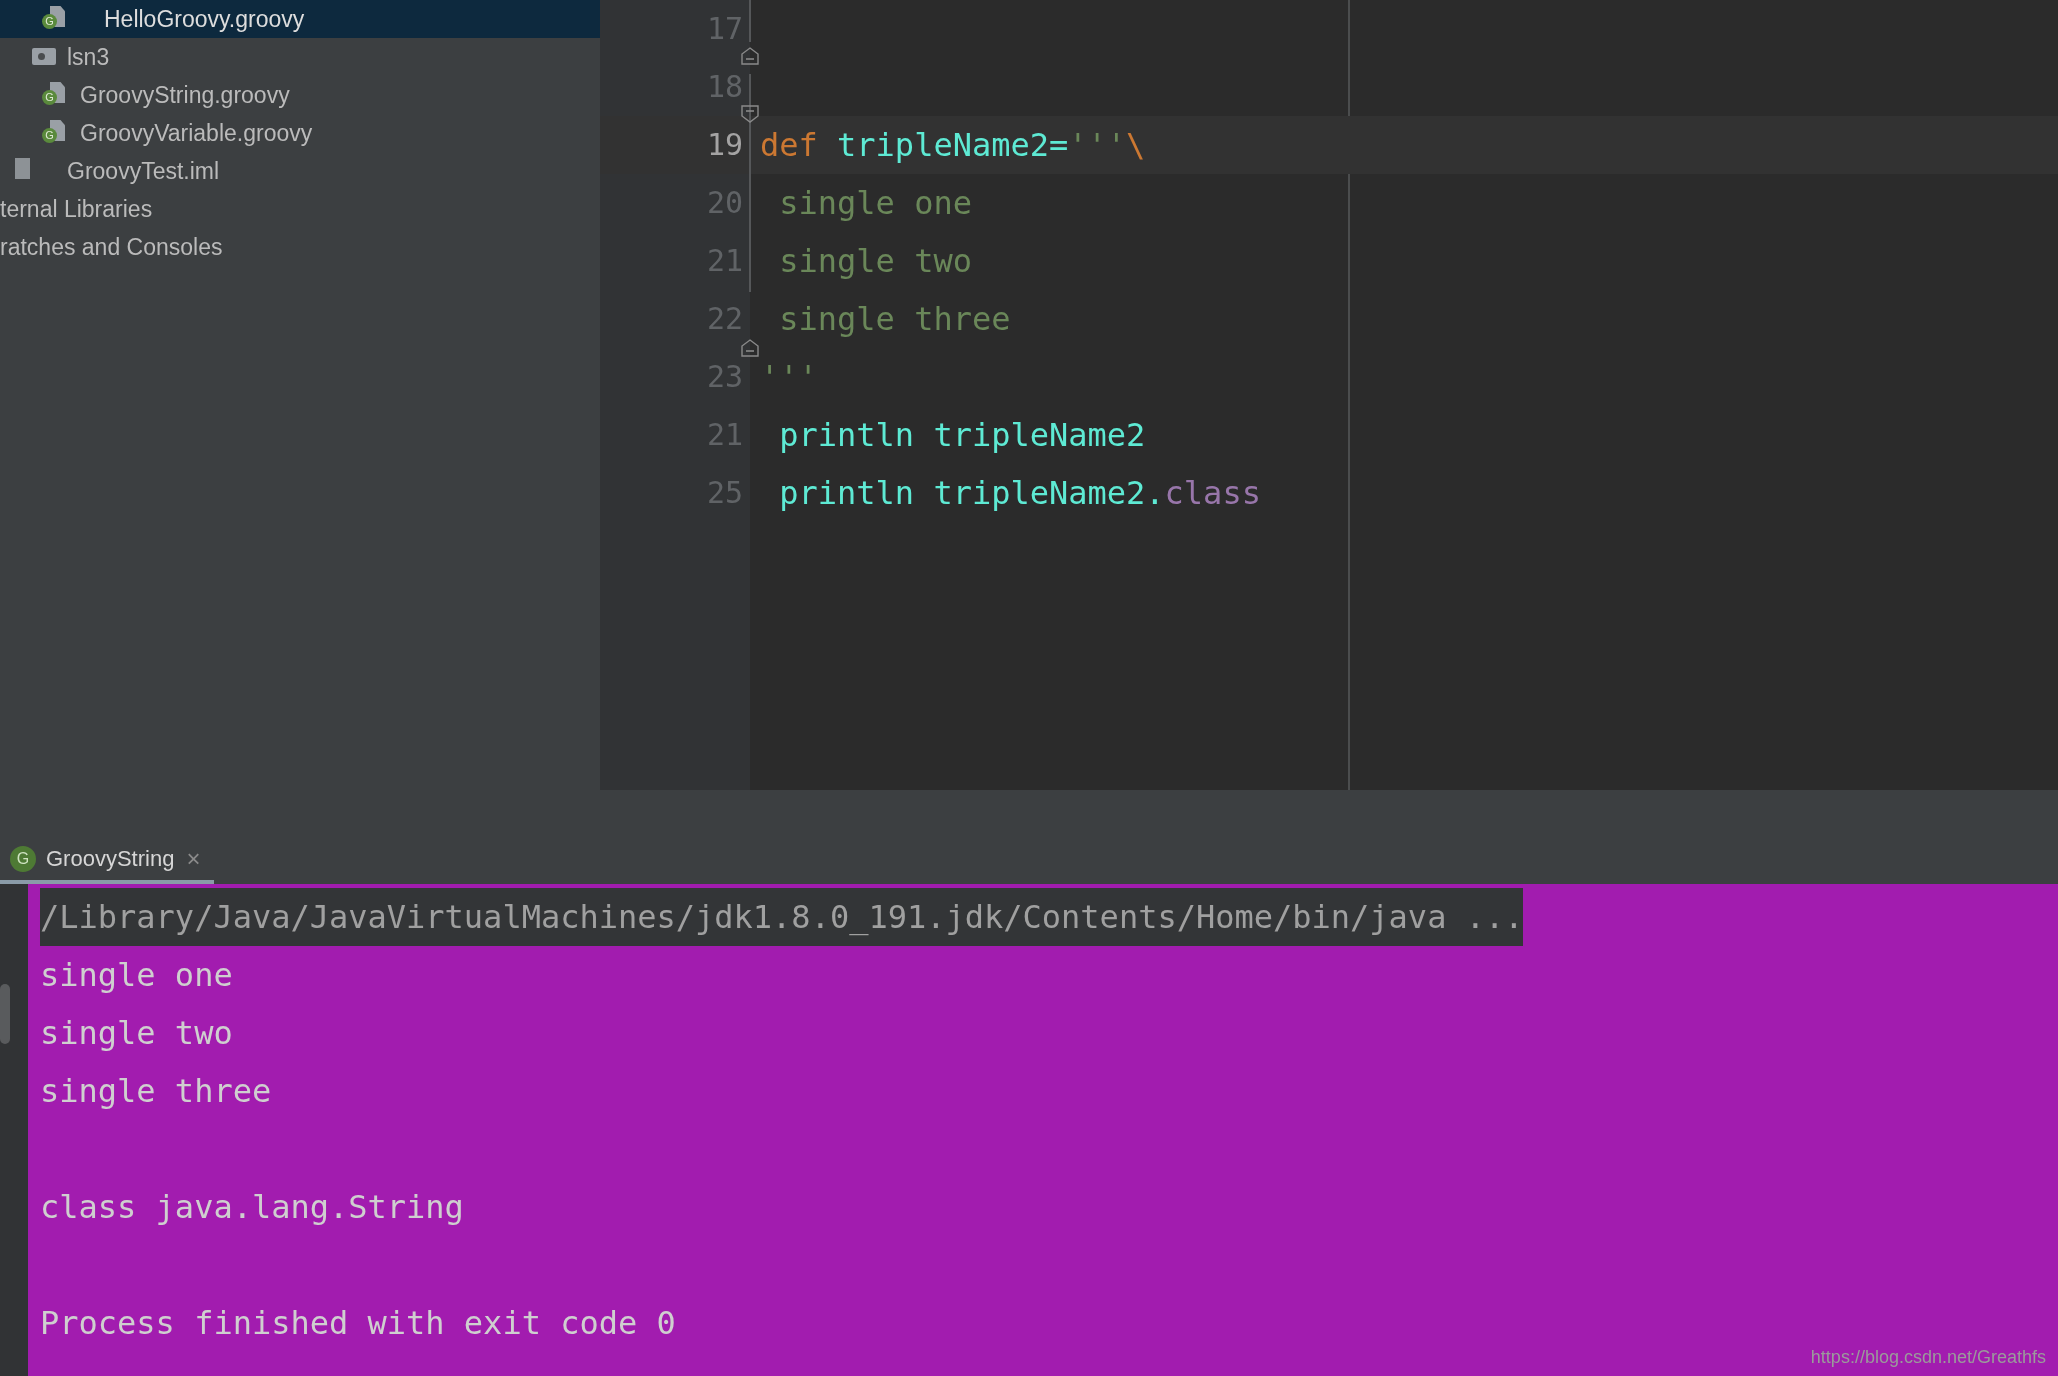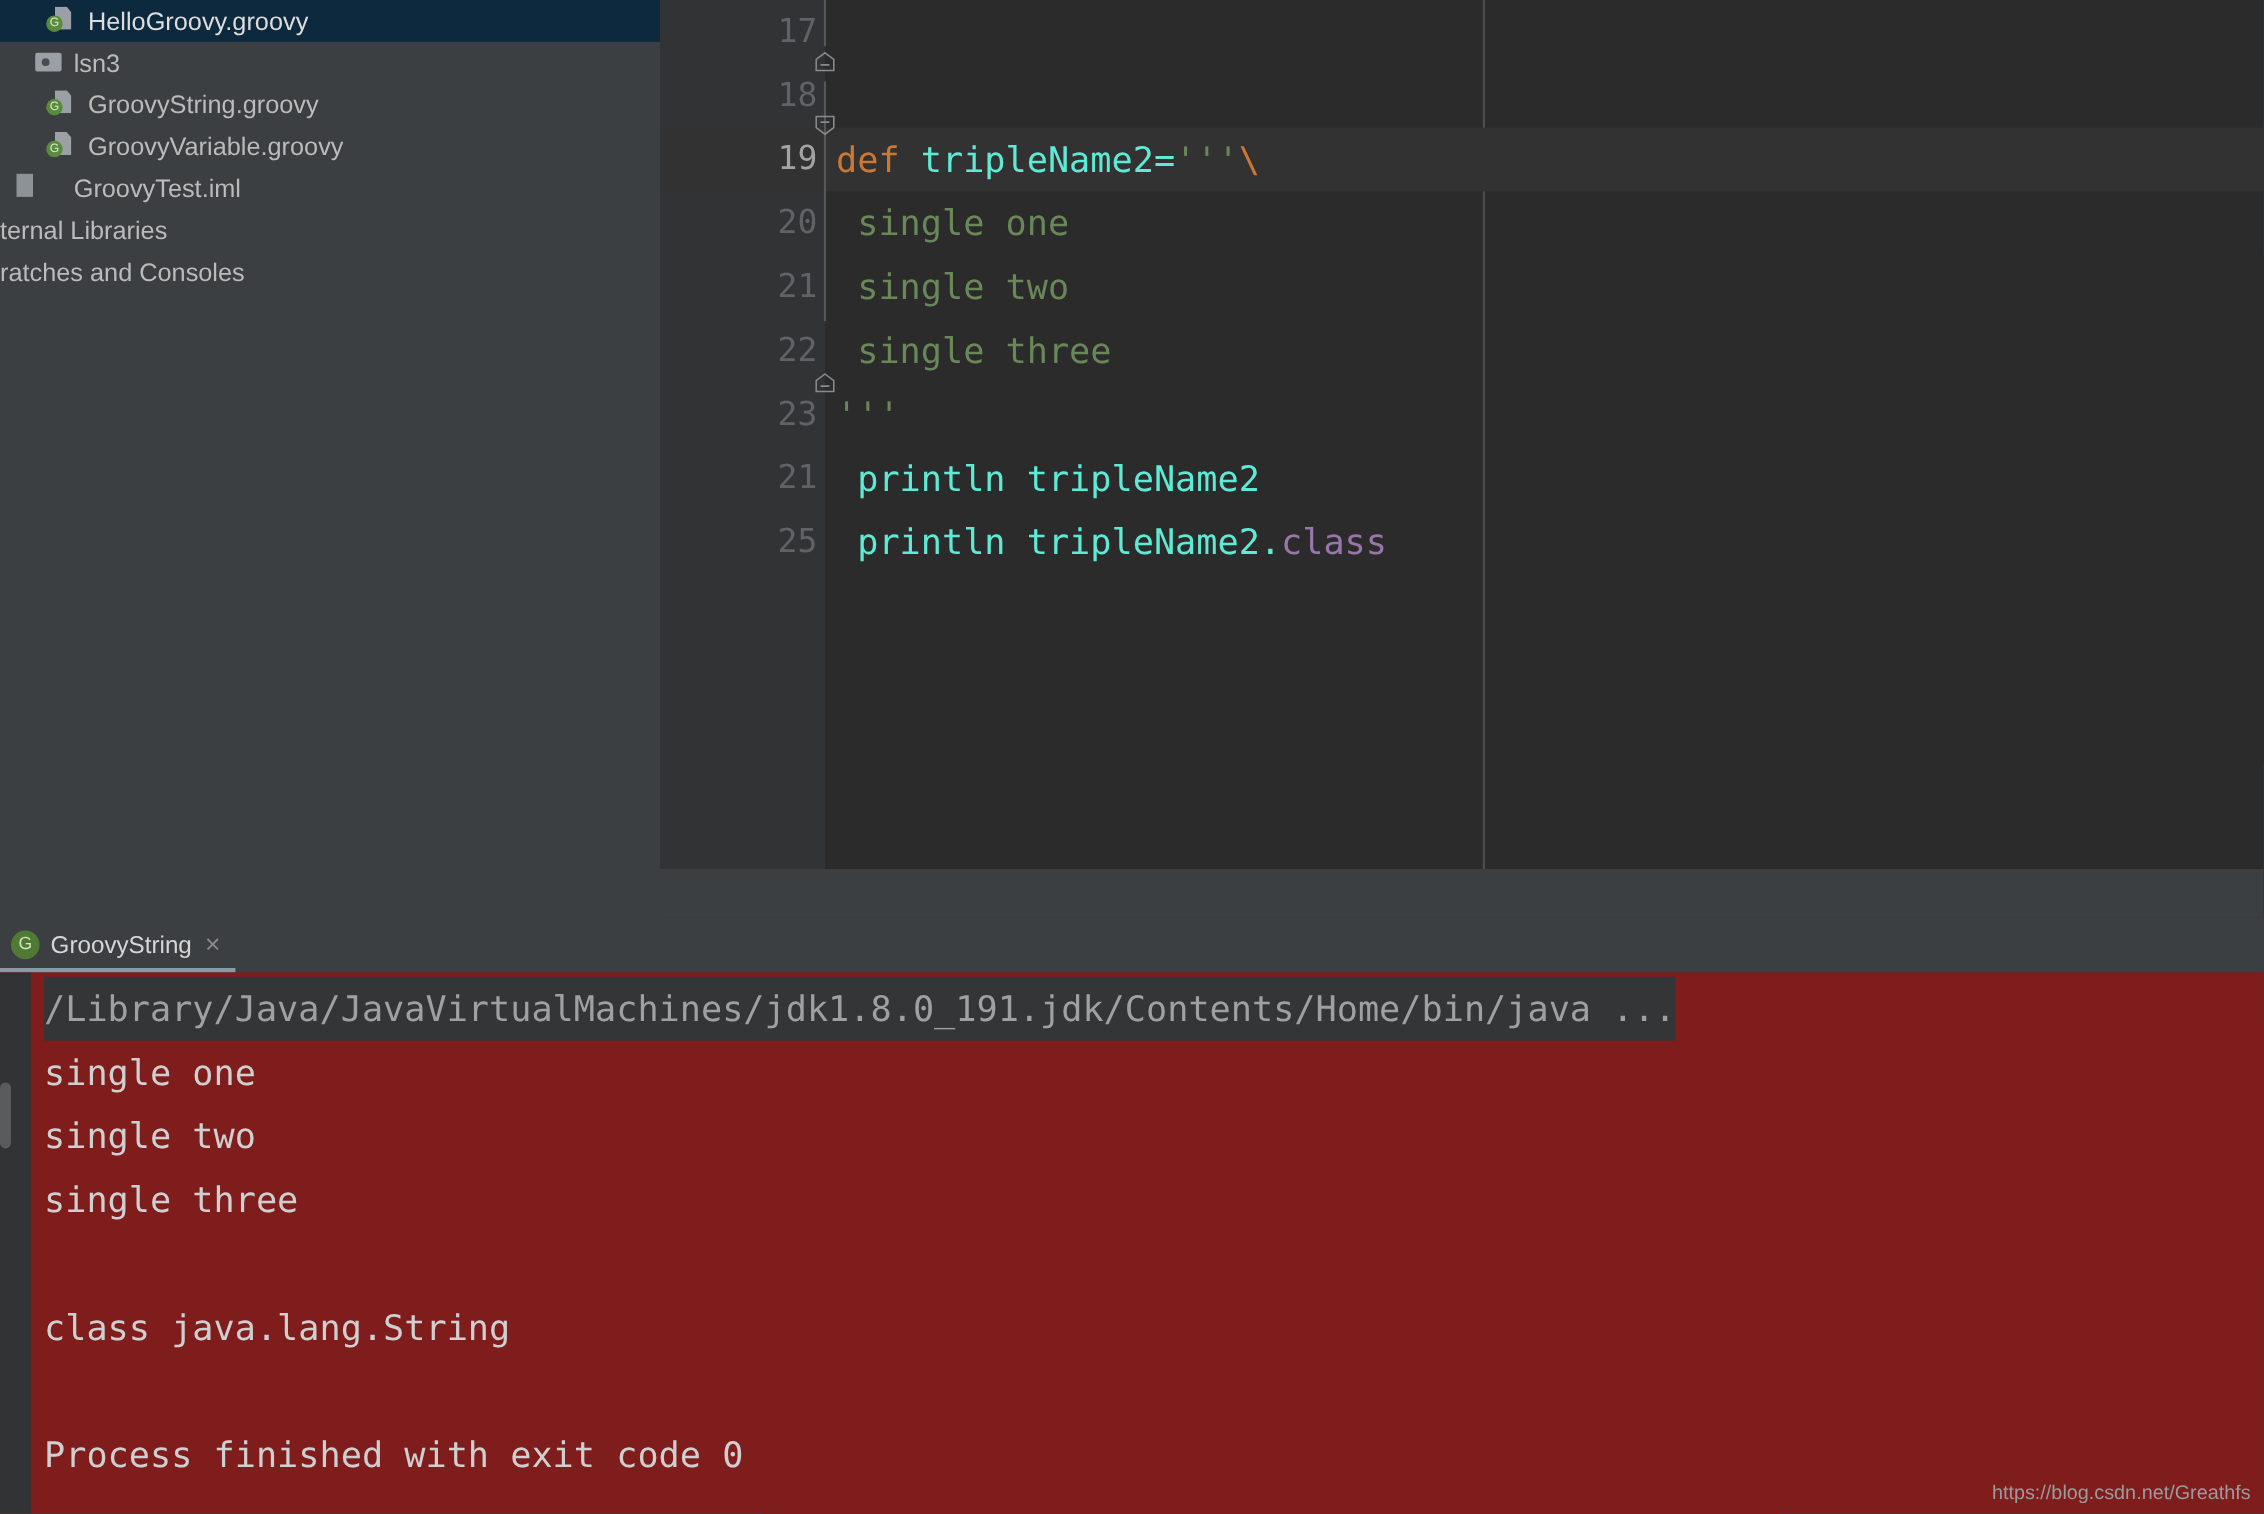--- a/index.html
+++ b/index.html
@@ -44,20 +44,21 @@
     display: flex;
     align-items: center;
     font-size: 23px;
     color: #bbbbbb;
     white-space: nowrap;
     padding-left: 0;
   }
   .tree-row.selected {
     background: #0d293e;
     color: #dddddd;
+    gap: 24px;
   }
   .tree-indent-0 { padding-left: 0px; }
   .tree-indent-1 { padding-left: 29px; }
   .tree-indent-2 { padding-left: 42px; }
 
   .tree-icon {
     width: 30px;
     height: 30px;
     flex: 0 0 30px;
     position: relative;
@@ -250,21 +251,21 @@
     color: #8a8a8a;
     font-size: 24px;
     line-height: 1;
   }
 
   .console {
     position: absolute;
     left: 0; top: 50px;
     width: 2058px;
     height: 492px;
-    background: #7f1d1d;
+    background: #a21caf;
     overflow: hidden;
   }
   .console-left-gutter {
     position: absolute;
     left: 0; top: 0;
     width: 28px;
     height: 492px;
     background: #313335;
   }
   .console-scroll-thumb {

